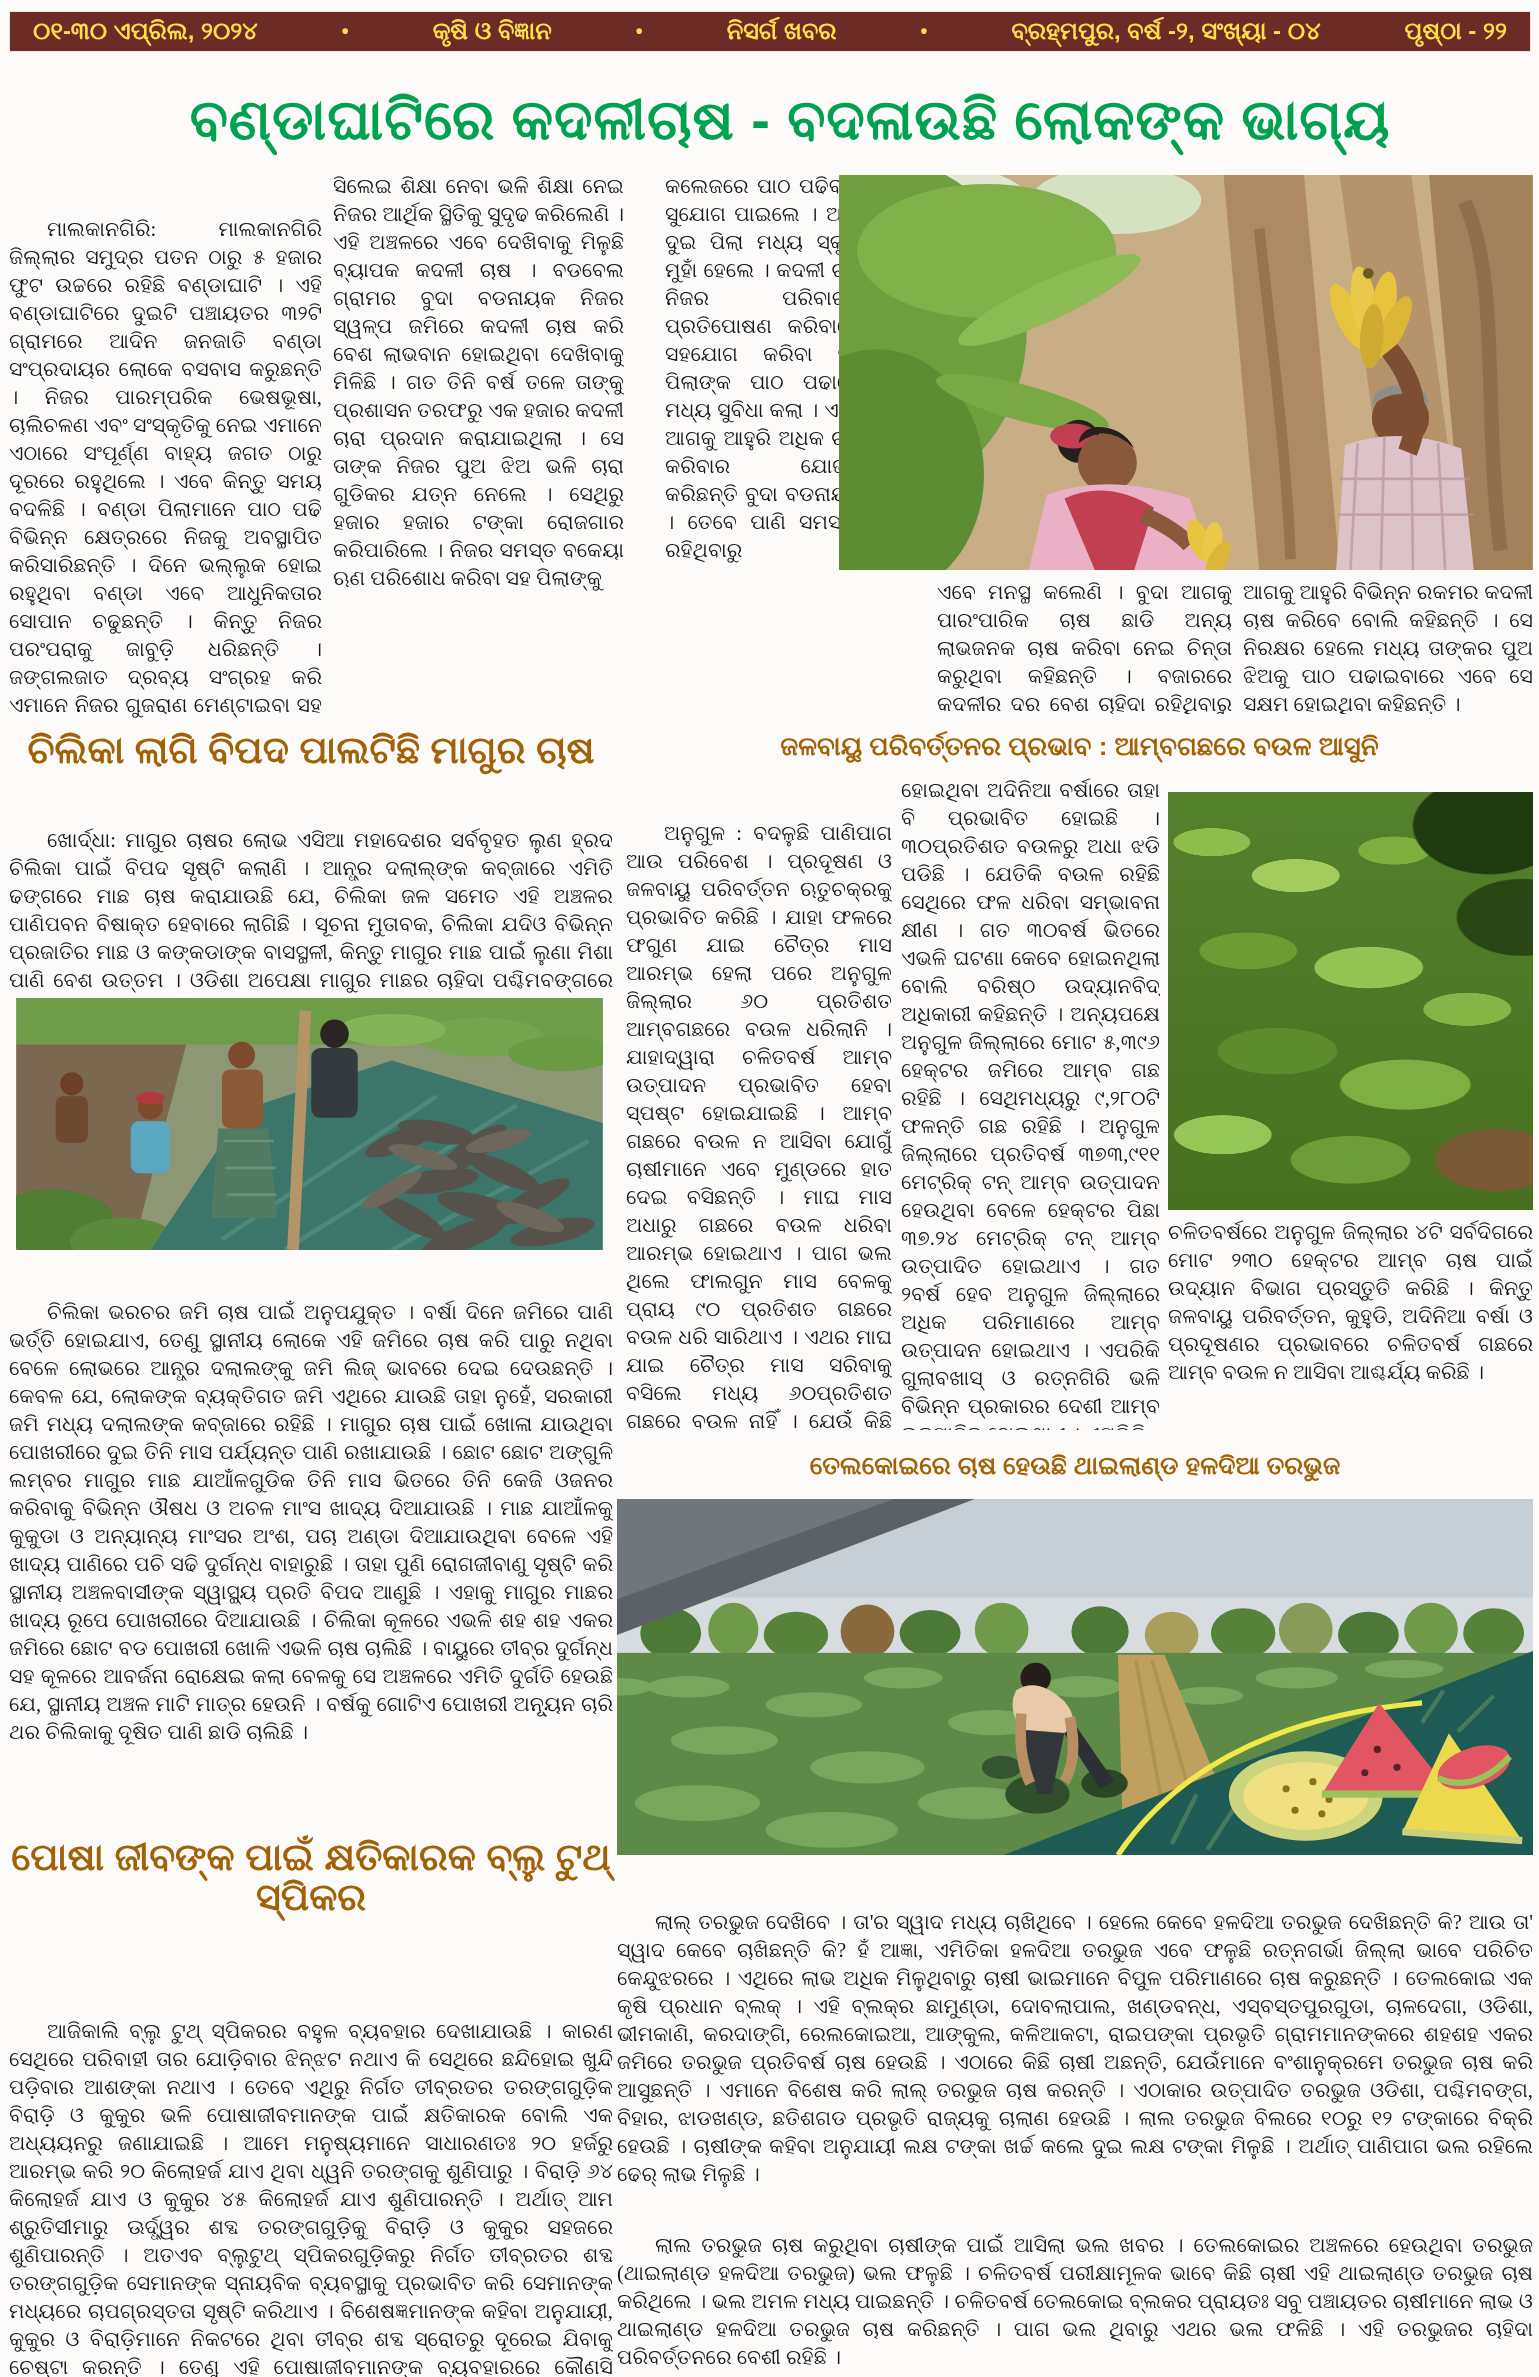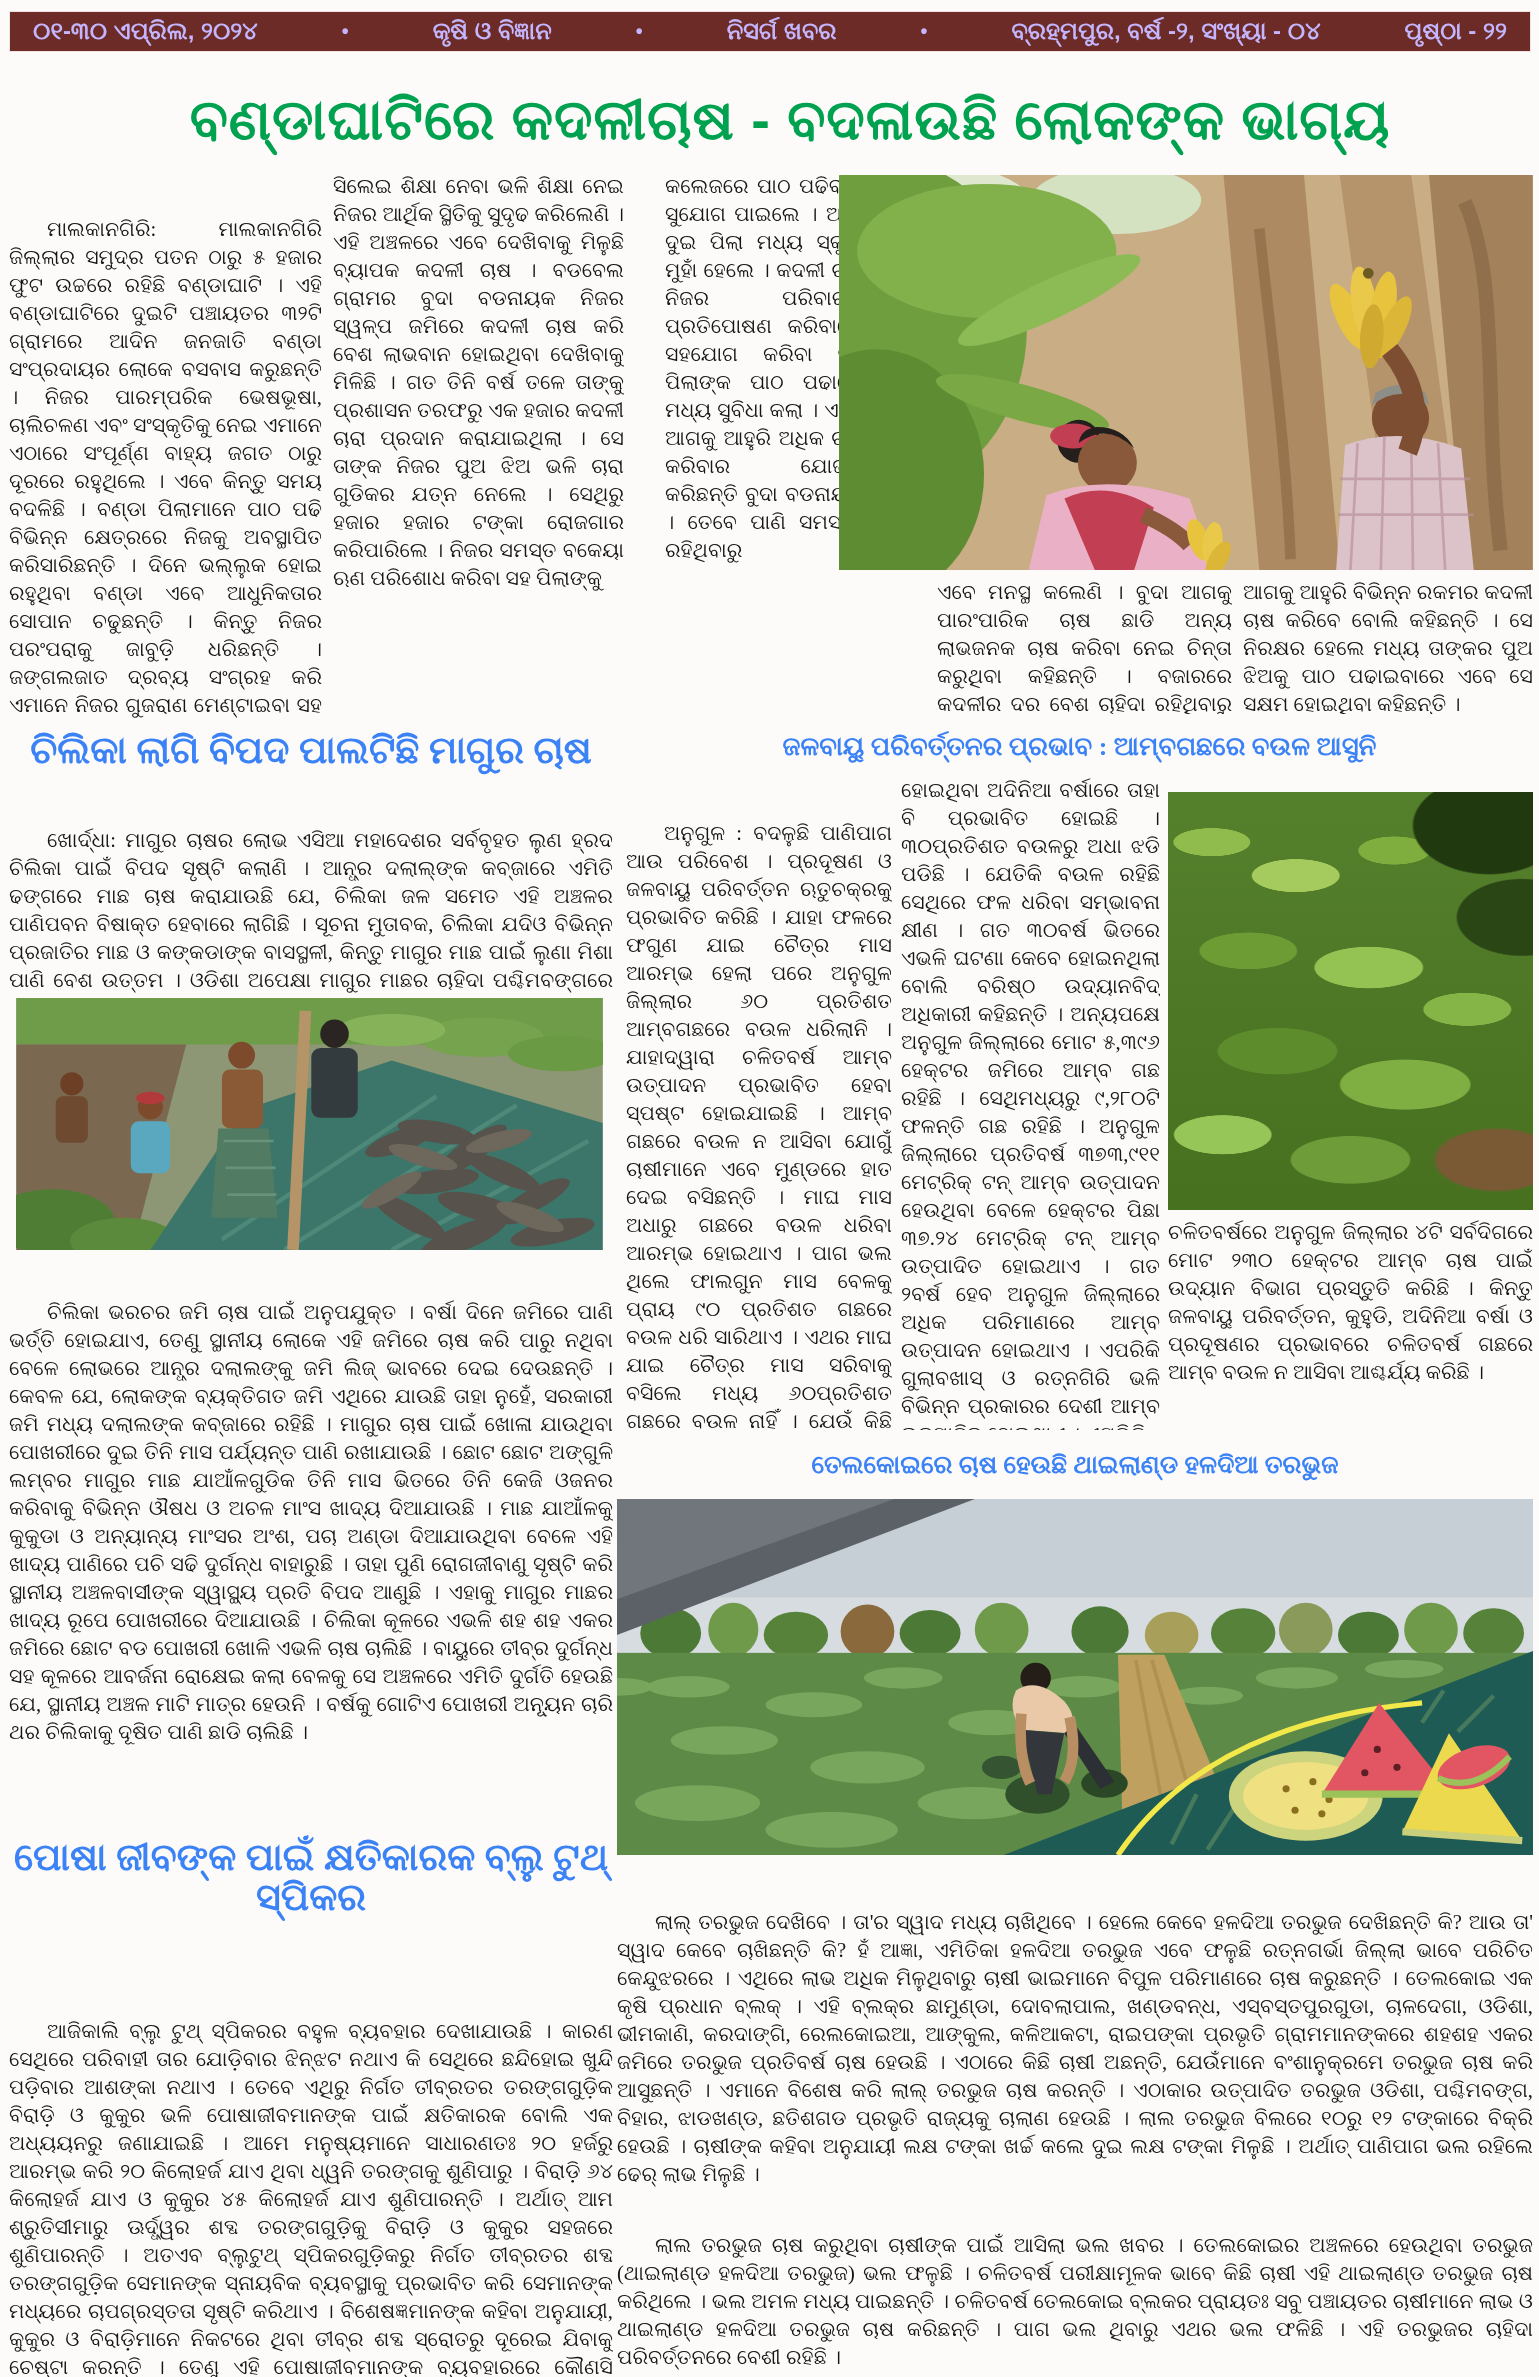--- a/index.html
+++ b/index.html
@@ -7,39 +7,39 @@
     width:1540px;height:2377px;position:relative;
     background:#fdfbfa;
     font-family:"Liberation Serif","DejaVu Serif",serif;
     color:#151515;
     overflow:hidden;
   }
   .abs{position:absolute;}
   
   #masthead{
     left:9px;top:10.7px;width:1522px;height:41px;
-    background:#6c2b27;color:#c4b5fd;
+    background:#6c2b27;color:#fde047;
     display:flex;align-items:center;justify-content:space-between;
     padding:16px 23px;box-sizing:border-box;
     font-family:"Liberation Sans","DejaVu Sans",sans-serif;
     font-size:24px;font-weight:bold;white-space:nowrap;
     border:0.9px solid #efe3e6;
   }
   #masthead .dot{font-size:19.7px;}
   
   .lead-head{
     left:0;top:91px;width:1540px;text-align:center;
     color:#00a24f;font-size:56px;font-weight:800;line-height:1.05;
     font-family:"Liberation Sans","DejaVu Sans",sans-serif;
     letter-spacing:0.9px;
     padding-left:20px;
   }
   .sec-head{
-    text-align:center;color:#3b82f6;font-weight:800;
-    font-family:Liberation Serif, serif;
+    text-align:center;color:#a16207;font-weight:800;
+    font-family:Liberation Sans, sans-serif;
     line-height:1.05;
   }
   
   .txt{
     font-size:20.6px;line-height:1.36;text-align:justify;
     overflow:hidden;
   }
   .txt p{margin:0;}
   .ind p{text-indent:38px;margin-top:43px;}
   .photo{overflow:hidden;background:#ccc;}

